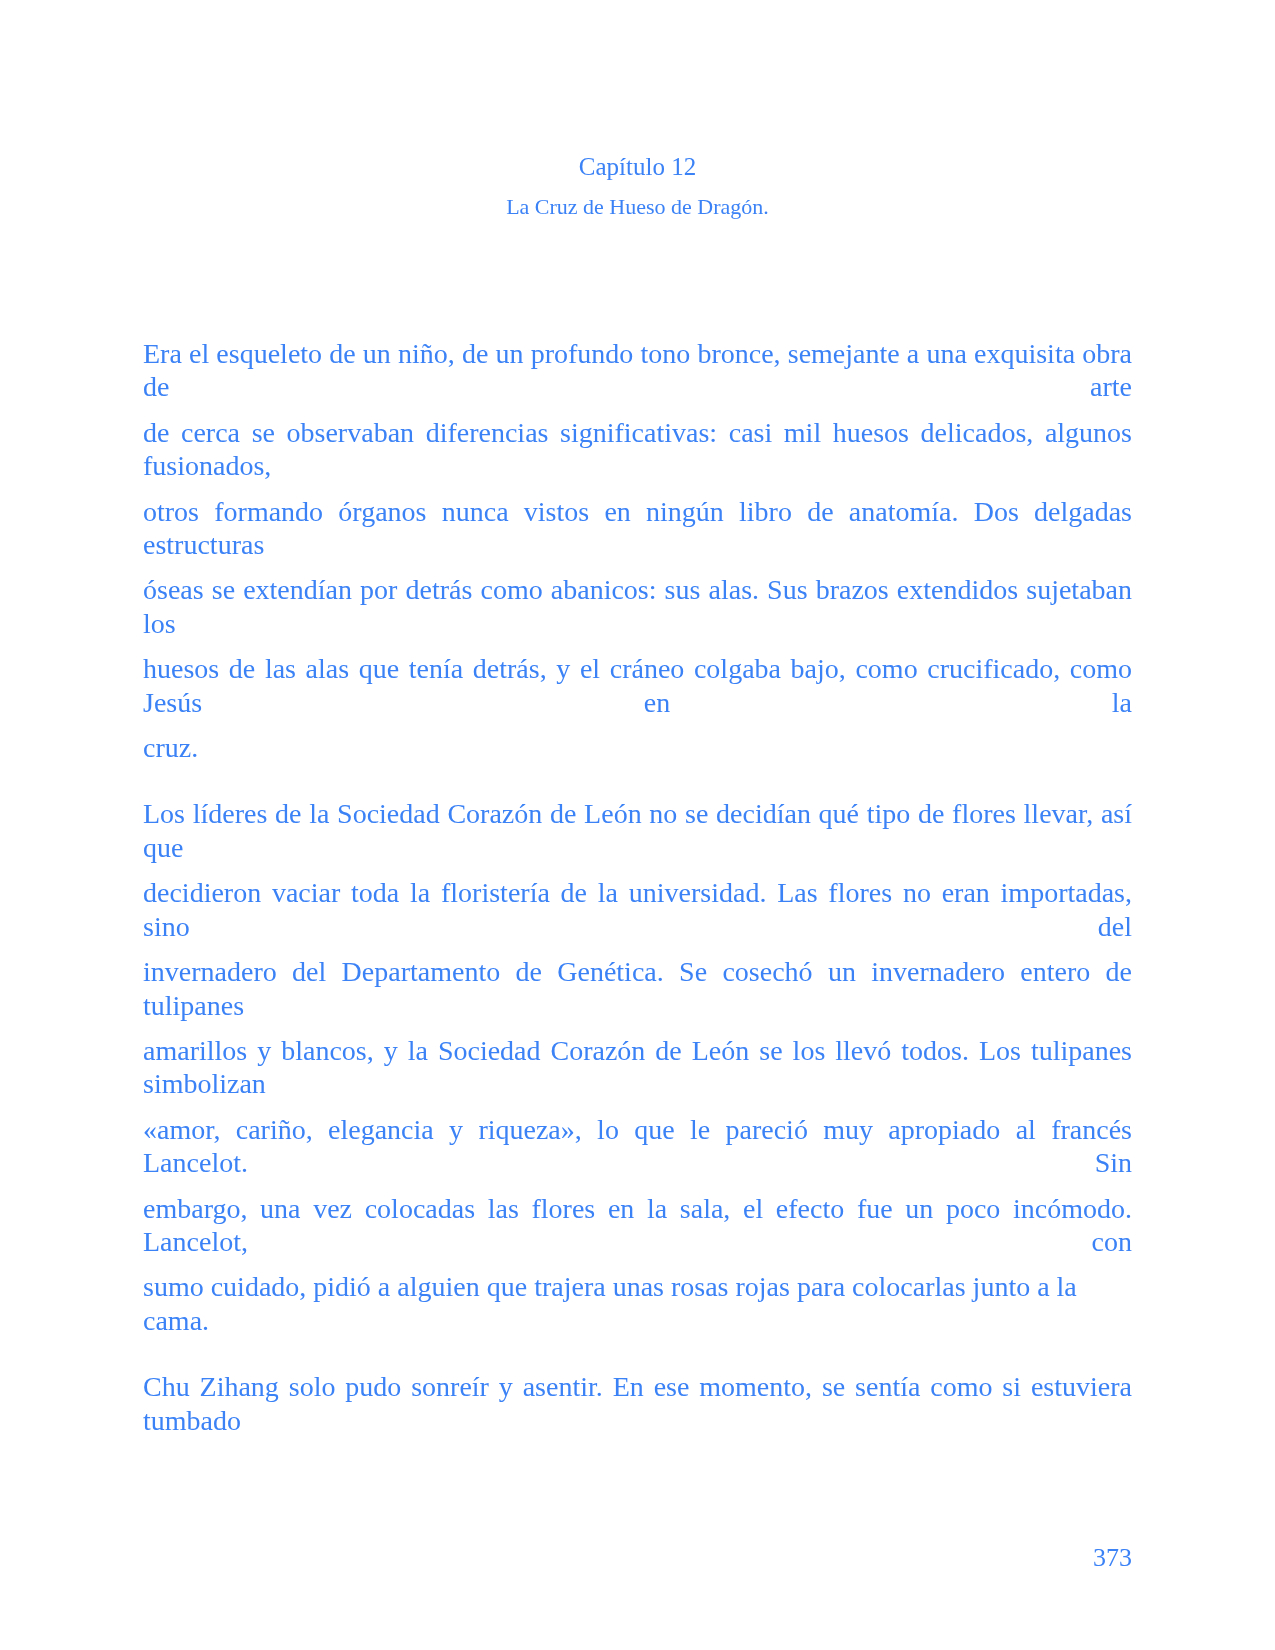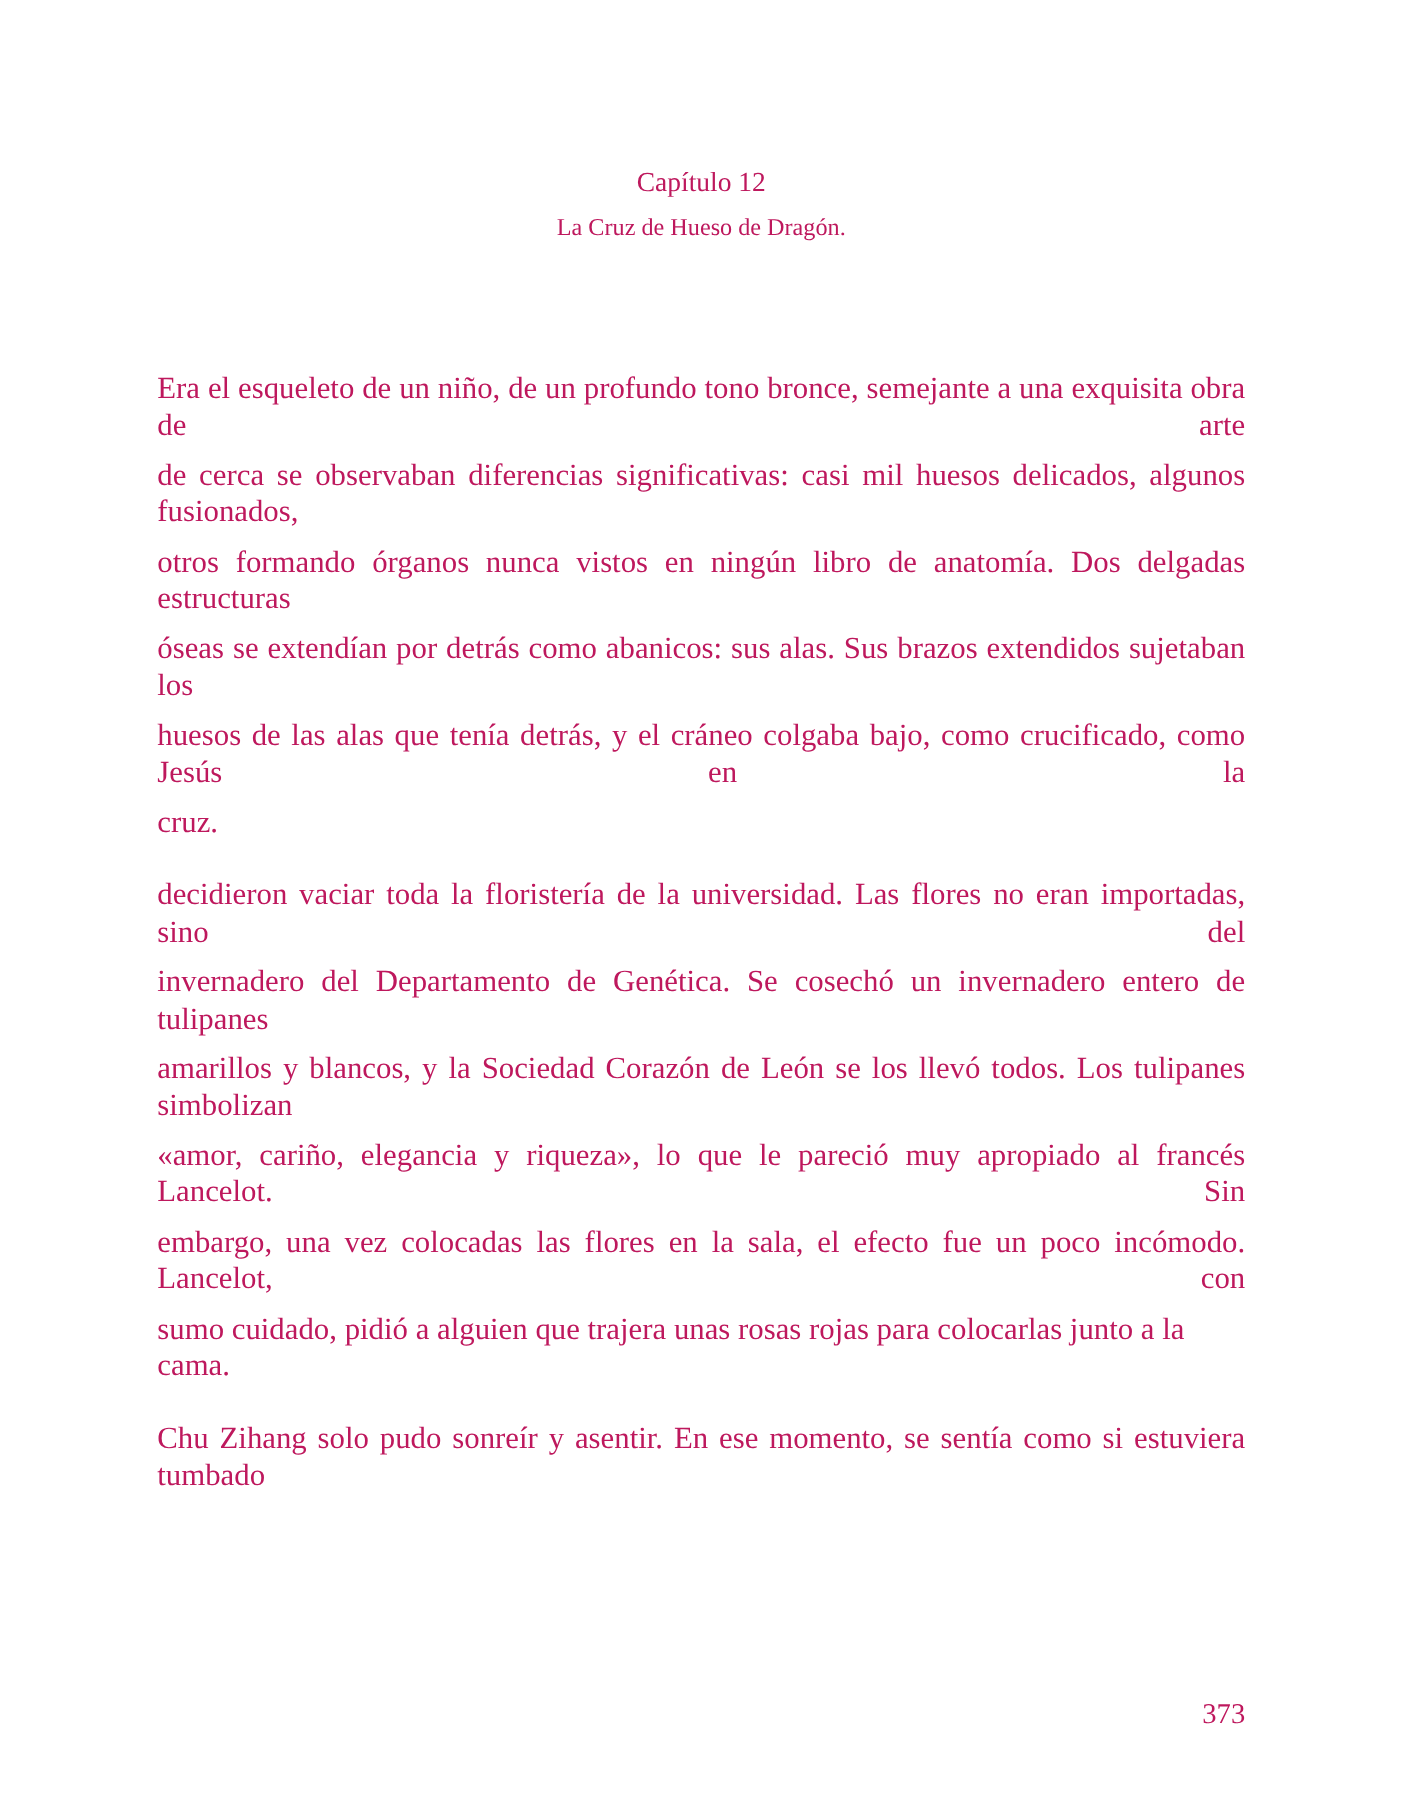--- a/index.html
+++ b/index.html
@@ -5,21 +5,21 @@
   html, body {
     margin: 0;
     padding: 0;
     background: #ffffff;
   }
   .page {
     position: relative;
     width: 1275px;
     height: 1650px;
     background: #ffffff;
-    color: #be185d;
+    color: #3b82f6;
     font-family: "Liberation Serif", "DejaVu Serif", serif;
     overflow: hidden;
   }
   .chapter-label {
     position: absolute;
     top: 150px;
     left: 0;
     width: 100%;
     text-align: center;
     font-size: 25px;
@@ -77,20 +77,21 @@
   <div class="body-text">
       <div class="para">
         <div class="tl just">Era el esqueleto de un niño, de un profundo tono bronce, semejante a una exquisita obra de arte</div>
         <div class="tl just">de cerca se observaban diferencias significativas: casi mil huesos delicados, algunos fusionados,</div>
         <div class="tl just">otros formando órganos nunca vistos en ningún libro de anatomía. Dos delgadas estructuras</div>
         <div class="tl just">óseas se extendían por detrás como abanicos: sus alas. Sus brazos extendidos sujetaban los</div>
         <div class="tl just">huesos de las alas que tenía detrás, y el cráneo colgaba bajo, como crucificado, como Jesús en la</div>
         <div class="tl">cruz.</div>
       </div>
       <div class="para">
+        <div class="tl just">Los líderes de la Sociedad Corazón de León no se decidían qué tipo de flores llevar, así que</div>
         <div class="tl just">decidieron vaciar toda la floristería de la universidad. Las flores no eran importadas, sino del</div>
         <div class="tl just">invernadero del Departamento de Genética. Se cosechó un invernadero entero de tulipanes</div>
         <div class="tl just">amarillos y blancos, y la Sociedad Corazón de León se los llevó todos. Los tulipanes simbolizan</div>
         <div class="tl just">«amor, cariño, elegancia y riqueza», lo que le pareció muy apropiado al francés Lancelot. Sin</div>
         <div class="tl just">embargo, una vez colocadas las flores en la sala, el efecto fue un poco incómodo. Lancelot, con</div>
         <div class="tl">sumo cuidado, pidió a alguien que trajera unas rosas rojas para colocarlas junto a la cama.</div>
       </div>
       <div class="para">
         <div class="tl just">Chu Zihang solo pudo sonreír y asentir. En ese momento, se sentía como si estuviera tumbado</div>
       </div>

